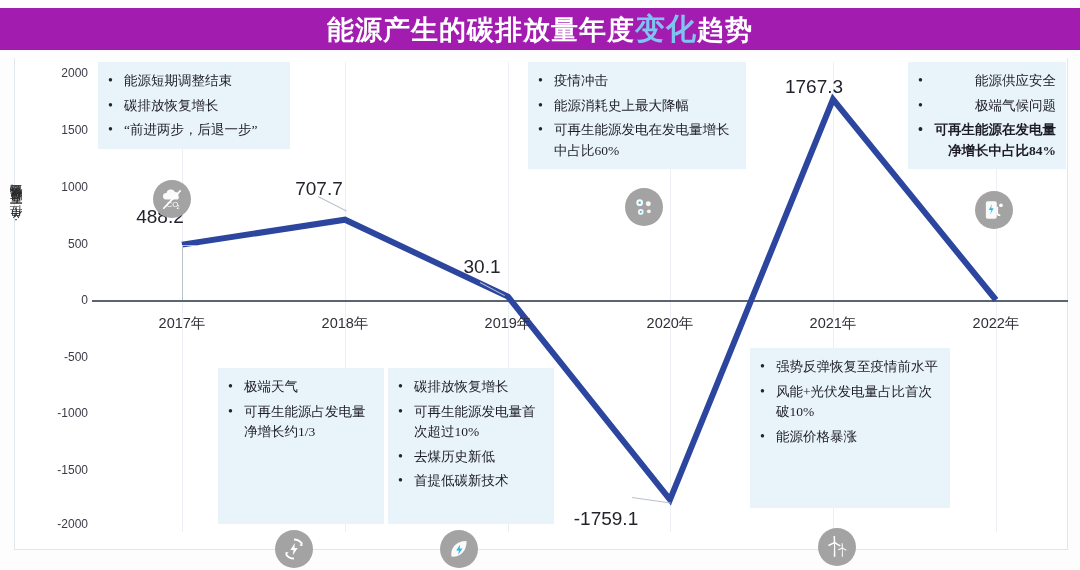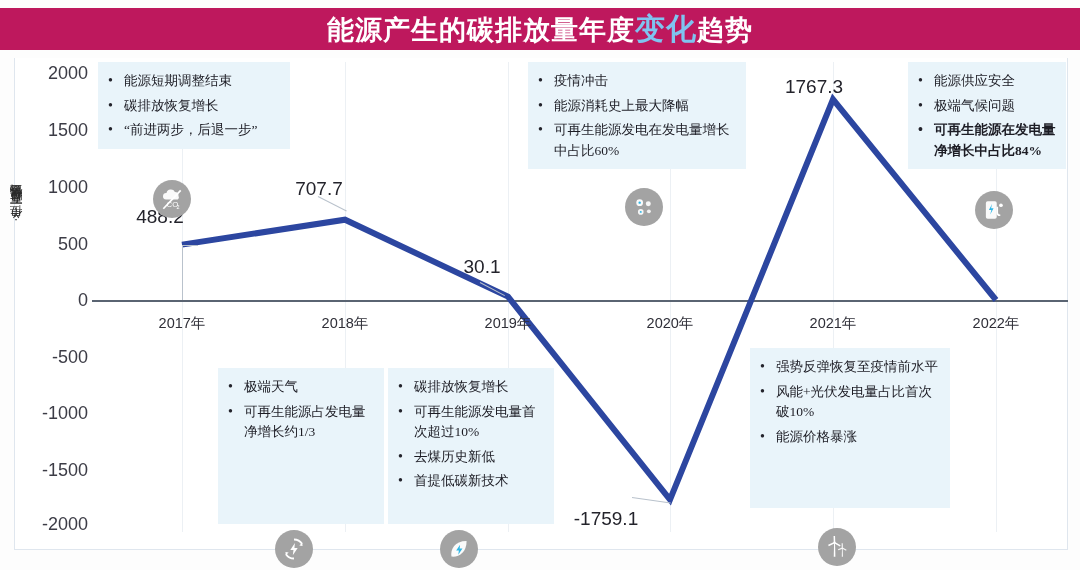--- a/index.html
+++ b/index.html
@@ -13,21 +13,21 @@
     position: relative;
     width: 1080px; height: 570px;
     background: #fdfdfd;
   }
 
   
   .title-bar {
     position: absolute;
     left: 0; top: 8px;
     width: 1080px; height: 42px;
-    background: #be185d;
+    background: #a21caf;
     display: flex; align-items: center; justify-content: center;
   }
   .title-text {
     font-size: 27px;
     font-weight: bold;
     color: #ffffff;
     letter-spacing: 1px;
     white-space: nowrap;
     line-height: 1;
   }
@@ -62,21 +62,21 @@
     transform: rotate(180deg);
     transform-origin: center;
   }
 
   
   .y-tick {
     position: absolute;
     right: 0;
     width: 86px;
     text-align: right;
-    font-size: 18px;
+    font-size: 12px;
     color: #3c3c46;
     transform: translateY(-50%);
   }
   .y-ticks-wrap {
     position: absolute; left: 0; top: 0; width: 88px; height: 570px;
   }
 
   
   .vgrid {
     position: absolute;
@@ -246,21 +246,21 @@
     <svg width="26" height="26" viewBox="0 0 24 24">
       <circle cx="8" cy="8" r="3.1" fill="#ffffff" opacity="0.95"></circle>
       <circle cx="16" cy="9" r="2.3" fill="#ffffff" opacity="0.9"></circle>
       <circle cx="9" cy="16.5" r="2.6" fill="#ffffff" opacity="0.9"></circle>
       <circle cx="16.5" cy="16" r="1.8" fill="#ffffff" opacity="0.85"></circle>
       <circle cx="8" cy="8" r="1.1" fill="#2eb6e6"></circle>
       <circle cx="9" cy="16.5" r="0.9" fill="#2eb6e6"></circle>
     </svg>
   </div>
 
-  <div class="note" style="left:908px; top:62px; width:158px;">
+  <div class="note" style="left:908px; top:62px; width:158px;text-align:right;">
     <ul>
       <li>能源供应安全</li>
       <li>极端气候问题</li>
       <li class="bold">可再生能源在发电量净增长中占比84%</li>
     </ul>
   </div>
   <div class="ricon" style="left:975px; top:191px; width:38px; height:38px;">
     <svg width="26" height="26" viewBox="0 0 24 24">
       <rect x="4.5" y="4" width="10" height="16" rx="1.6" fill="#ffffff" opacity="0.95"></rect>
       <path d="M10.2 6.5 L7.3 12 h2.3 l-1.1 4.2 L11.6 10.4 H9.3z" fill="#2eb6e6"></path>

